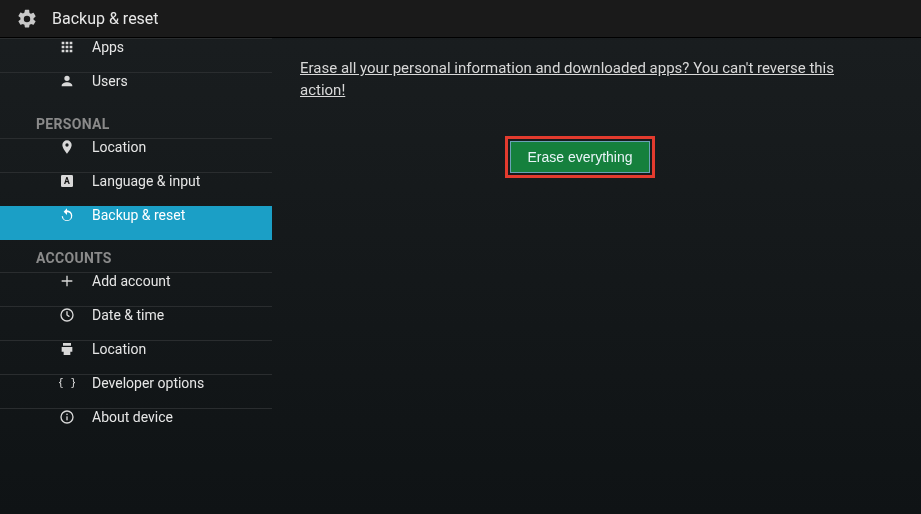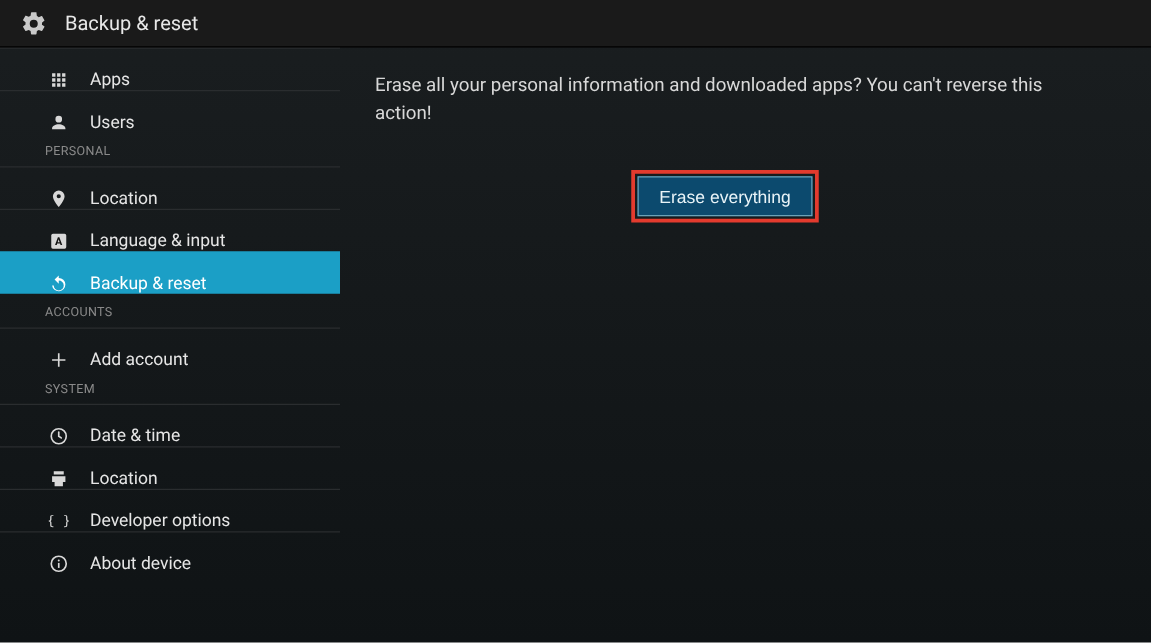--- a/index.html
+++ b/index.html
@@ -39,30 +39,30 @@
   width: 272px;
   flex-shrink: 0;
   overflow: hidden;
 }
 .main {
   flex: 1;
   padding: 20px 28px 0 28px;
 }
 .section-header {
   color: #8a8a8a;
-  font-size: 10px;
-  font-weight: 400;
+  font-size: 14px;
+  font-weight: 700;
   letter-spacing: 0.3px;
   padding: 10px 0 6px 36px;
 }
 .item {
   display: flex;
-  align-items: flex-end;
+  align-items: flex-start;
   height: 34px;
-  padding-left: 36px;
+  padding-left: 56px;
   border-top: 1px solid #2a2d2f;
   cursor: pointer;
   color: #e6e6e6;
   font-size: 14px;
 }
 .item.first { border-top: 1px solid #2a2d2f; }
 .item.selected {
   background: #1b9fc6;
   color: #fff;
   border-top-color: transparent;
@@ -73,35 +73,36 @@
   align-items: center;
   justify-content: center;
   margin-right: 14px;
 }
 .item .label {}
 .main-text {
   color: #d8d8d8;
   font-size: 15px;
   line-height: 1.45;
   max-width: 560px;
+  text-decoration: underline;
 }
 .erase-btn-wrap {
   margin-top: 34px;
   display: flex;
   justify-content: center;
   width: 100%;
   max-width: 560px;
 }
 .erase-btn-highlight {
   border: 3px solid #e33b2e;
   padding: 2px;
   display: inline-block;
 }
 .erase-btn {
-  background: #0c4a6e;
+  background: #15803d;
   border: 1px solid #6aa2b8;
   color: #e9f4f8;
   font-size: 14px;
   padding: 7px 16px;
   cursor: pointer;
 }
 svg { display:block; }
 </style>
 </head>
 <body>
@@ -171,21 +172,20 @@
 
     <div class="item first">
       <span class="icon">
         <svg width="16" height="16" viewBox="0 0 24 24">
             <path fill="#d8d8d8" d="M11 4h2v7h7v2h-7v7h-2v-7H4v-2h7z"></path>
           </svg>
       </span>
       <span class="label">Add account</span>
     </div>
 
-    <div class="section-header">SYSTEM</div>
 
     <div class="item first">
       <span class="icon">
         <svg width="16" height="16" viewBox="0 0 24 24">
             <circle cx="12" cy="12" r="9" fill="none" stroke="#d8d8d8" stroke-width="2"></circle>
             <path d="M12 7v5l3 2" stroke="#d8d8d8" stroke-width="2" fill="none" stroke-linecap="round"></path>
           </svg>
       </span>
       <span class="label">Date &amp; time</span>
     </div>

